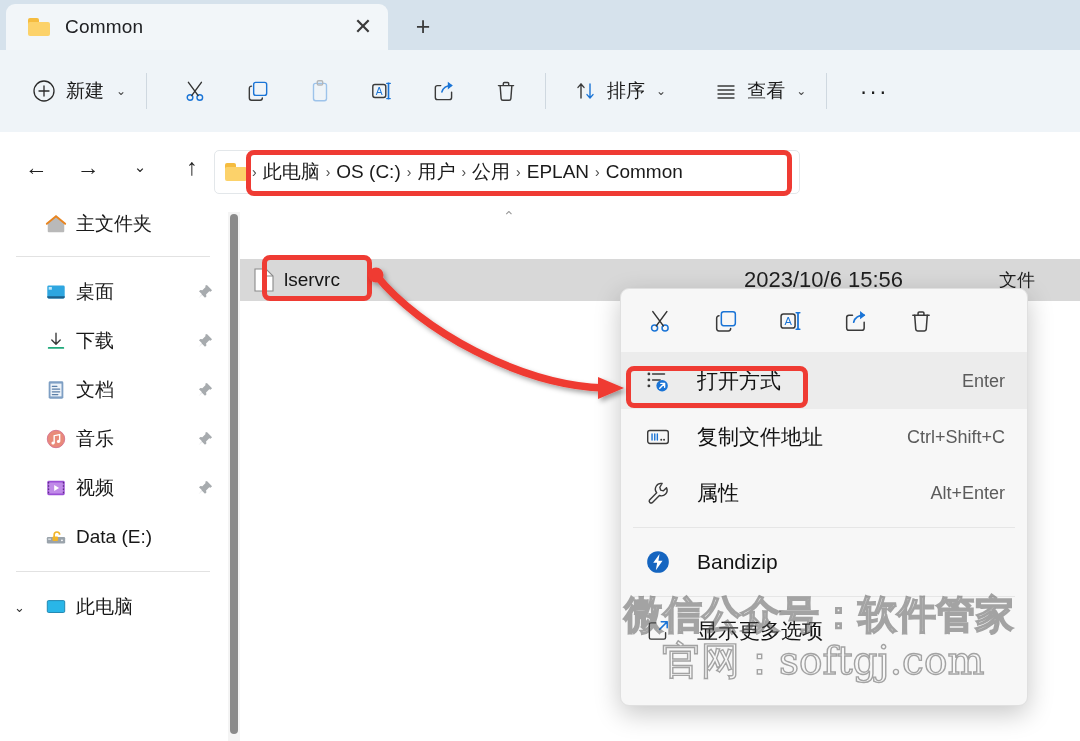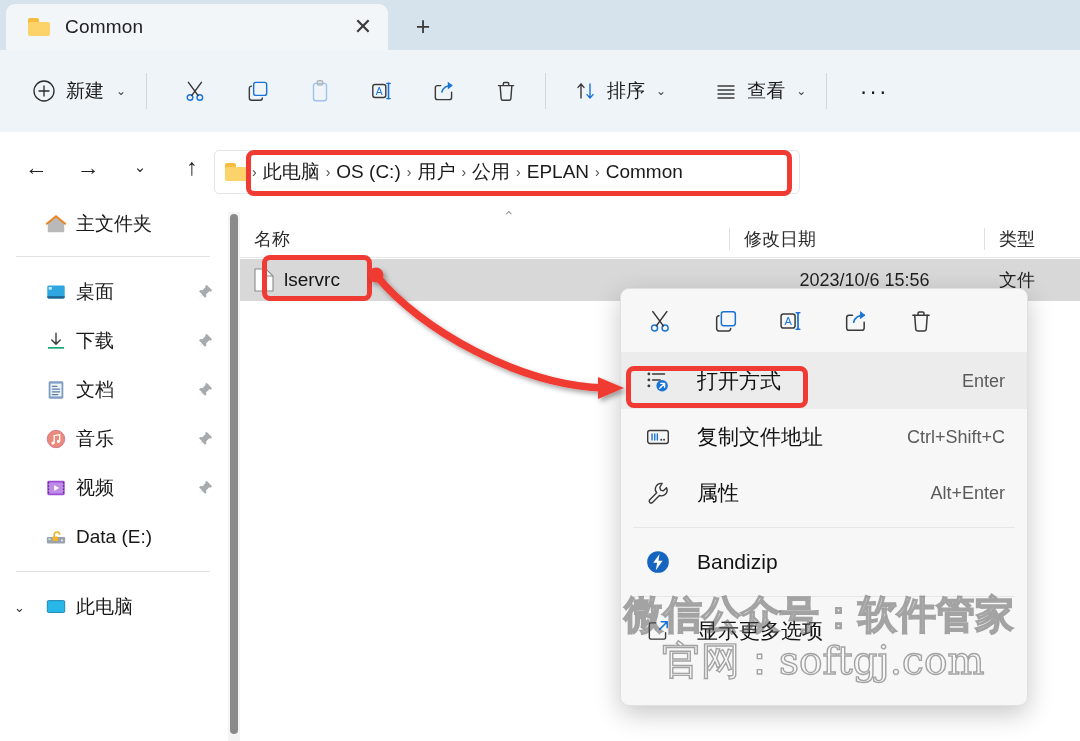--- a/index.html
+++ b/index.html
@@ -200,21 +200,21 @@
     position: absolute; left: 0; top: 57px;
     width: 840px; height: 42px;
     background: #d8d8d8;
     display: flex; align-items: center;
   }
   .fr-name {
     width: 490px; display: flex; align-items: center; padding-left: 14px;
   }
   .fr-doc-icon { width: 20px; height: 24px; flex: 0 0 auto; }
   .fr-text { margin-left: 10px; font-size: 19px; color: #141414; }
-  .fr-date { width: 255px; font-size: 18px; color: #1f1f1f; padding-left: 14px; text-align: center; }
+  .fr-date { width: 255px; font-size: 22px; color: #1f1f1f; padding-left: 14px; }
   .fr-type { width: 95px; font-size: 18px; color: #1f1f1f; padding-left: 14px; }
 
   
   .ctxmenu {
     position: absolute; left: 620px; top: 288px;
     width: 408px; height: 418px;
     background: #f7f7f7;
     border: 1px solid #e0e0e0;
     border-radius: 9px;
     box-shadow: 0 8px 26px rgba(0,0,0,.22);
@@ -560,25 +560,20 @@
       <span class="slabel">此电脑</span>
     </div>
   </div>
 
   <div class="sb-track"></div>
   <div class="sb-thumb"></div>
 
   <div class="filelist">
     <div class="sortmark">⌃</div>
 
-    <div class="col-head">
-      <div class="ch ch-name">名称</div>
-      <div class="ch ch-date">修改日期</div>
-      <div class="ch ch-type last">类型</div>
-    </div>
 
     <div class="file-row">
       <div class="fr-name">
         <span class="fr-doc-icon">
           <svg class="ic" width="20" height="24" viewBox="0 0 20 24">
             <path d="M1 1h11l7 7v15H1z" fill="#ffffff" stroke="#8a8a8a" stroke-width="1.1"></path>
             <path d="M12 1v7h7" fill="none" stroke="#8a8a8a" stroke-width="1.1"></path>
           </svg>
         </span>
         <span class="fr-text">lservrc</span>

